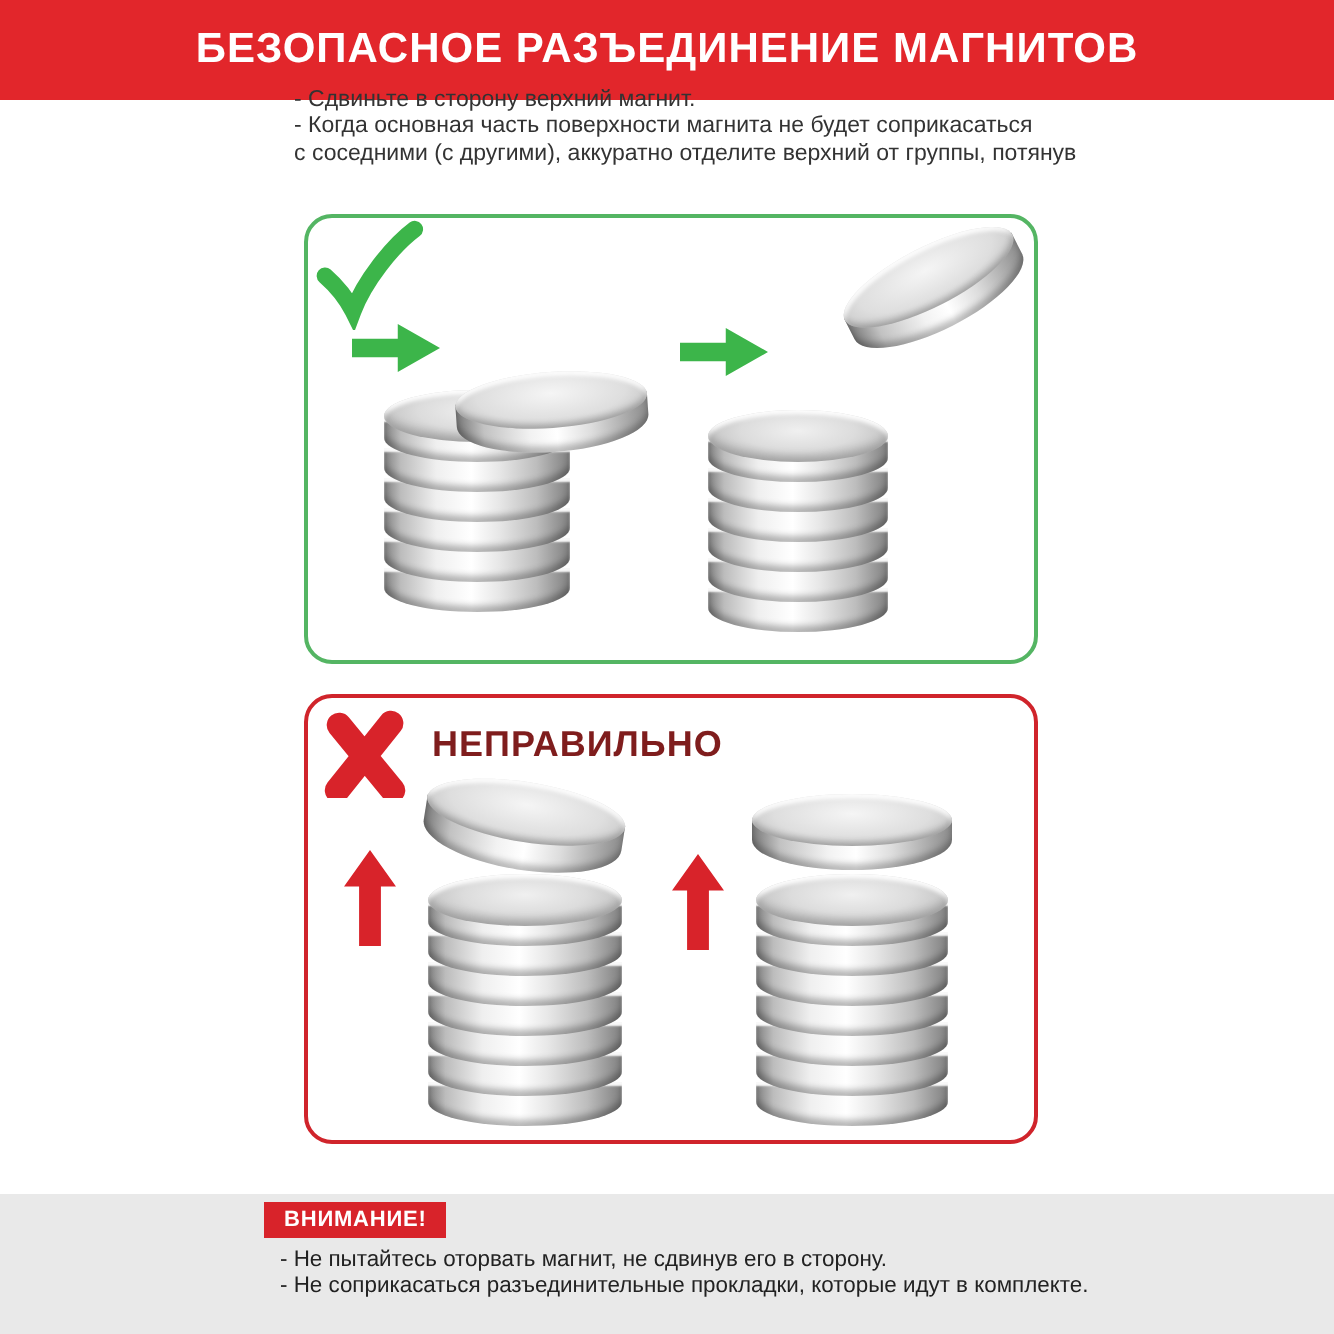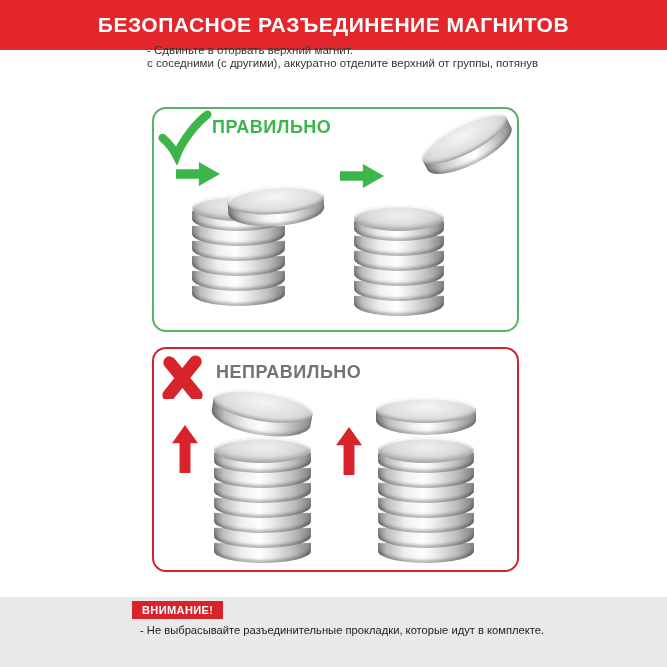--- a/index.html
+++ b/index.html
@@ -16,21 +16,21 @@
   }
   
   .intro{position:absolute;left:147px;top:44px;color:#333;font-size:11.5px;line-height:13.4px;}
   .intro div{white-space:nowrap;}
   
   .ibox{position:absolute;left:152px;width:363px;height:221px;border-radius:14px;background:#fff;}
   .box-correct{top:107px;border:2.5px solid #54b563;}
   .box-incorrect{top:347px;border:2.5px solid #d0242b;}
   .box-label{position:absolute;font-size:18px;font-weight:bold;letter-spacing:.5px;white-space:nowrap;}
   .lbl-ok{left:58px;top:8px;color:#3cb54a;}
-  .lbl-bad{left:62px;top:13px;color:#737373;}
+  .lbl-bad{left:62px;top:13px;color:#7f1d1d;}
   .mark{position:absolute;}
   
   .arrow-right{
     position:absolute;width:44px;height:26px;background:#3cb54a;
     clip-path:polygon(0 32%,52% 32%,52% 4%,100% 50%,52% 96%,52% 68%,0 68%);
   }
   .arrow-up{
     position:absolute;width:26px;height:48px;background:#d8232a;
     clip-path:polygon(50% 0,100% 38%,71% 38%,71% 100%,29% 100%,29% 38%,0 38%);
   }
@@ -72,29 +72,29 @@
 </head>
 <body>
 
 <div class="canvas">
 
   <div class="banner">
     <span>БЕЗОПАСНОЕ РАЗЪЕДИНЕНИЕ МАГНИТОВ</span>
   </div>
 
   <div class="intro">
-    <div>- Сдвиньте в оторвать верхний магнит.</div>
+    <div>- Сдвиньте в сторону верхний магнит.</div>
+    <div>- Когда основная часть поверхности магнита не будет соприкасаться</div>
     <div>с соседними (с другими), аккуратно отделите верхний от группы, потянув</div>
   </div>
 
   <div class="ibox box-correct">
     <svg class="mark" style="left:2px;top:0;" width="56" height="56" viewBox="0 0 60 60">
       <path d="M7 31 C15 38 19 44 22 50 C28 34 43 15 55 6" stroke="#3cb54a" stroke-width="9" fill="none" stroke-linecap="round"></path>
     </svg>
-    <div class="box-label lbl-ok">ПРАВИЛЬНО</div>
 
     <div class="arrow-right" style="left:22px;top:52px;"></div>
     <div class="arrow-right" style="left:186px;top:54px;"></div>
 
     <div class="stack" style="left:38px;top:86px;width:93px;">
         <div class="cap" style="z-index: 8;"></div>
         <div class="band" style="z-index: 7;"></div>
         <div class="band" style="z-index: 6;"></div>
         <div class="band" style="z-index: 5;"></div>
         <div class="band" style="z-index: 4;"></div>
@@ -157,17 +157,18 @@
         <div class="band" style="z-index: 5;"></div>
         <div class="band" style="z-index: 4;"></div>
         <div class="band" style="z-index: 3;"></div>
         <div class="band" style="z-index: 2;"></div>
       </div>
   </div>
 
   <div class="warn-strip">
     <div class="warn-badge">ВНИМАНИЕ!</div>
     <div class="warn-lines">
-      <div>- Не выбрасывайте разъединительные прокладки, которые идут в комплекте.</div>
+      <div>- Не пытайтесь оторвать магнит, не сдвинув его в сторону.</div>
+      <div>- Не соприкасаться разъединительные прокладки, которые идут в комплекте.</div>
     </div>
   </div>
 
 </div>
 
 </body></html>

